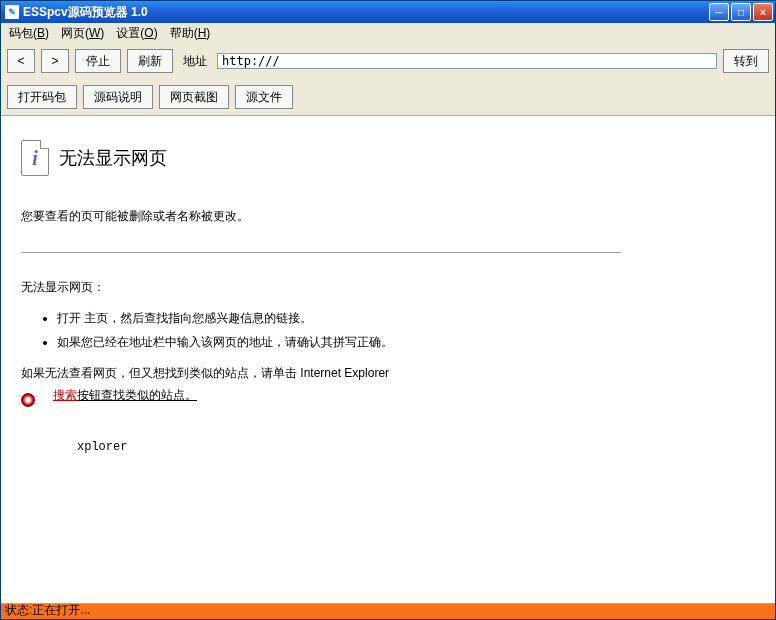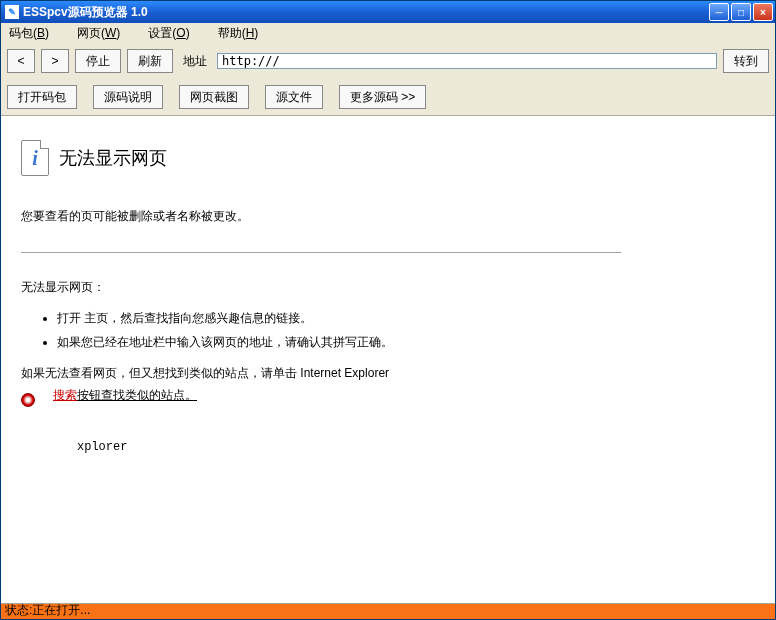--- a/index.html
+++ b/index.html
@@ -56,21 +56,21 @@
     font-family: "Marlett", sans-serif;
     cursor: pointer;
   }
   .tbtn.close { background: linear-gradient(to bottom, #f07860, #c9341a); }
   .menubar {
     height: 20px;
     background: #ece9d8;
     display: flex;
     align-items: center;
     padding: 0 4px;
-    gap: 20px;
+    gap: 4px;
     font-size: 12px;
   }
   .menuitem { padding: 2px 4px; cursor: pointer; }
   .menuitem u { text-decoration: underline; }
   .toolbar {
     background: #ece9d8;
     padding: 6px;
     display: flex;
     align-items: center;
     gap: 6px;
@@ -94,21 +94,21 @@
     border: 1px solid #7f9db9;
     padding: 0 4px;
     font-family: monospace;
     font-size: 12px;
   }
   .toolbar2 {
     background: #ece9d8;
     padding: 6px;
     display: flex;
     align-items: center;
-    gap: 16px;
+    gap: 6px;
   }
   .content {
     flex: 1;
     background: #fff;
     border-top: 1px solid #aca899;
     margin: 0;
     padding: 24px 20px;
     overflow: hidden;
     position: relative;
   }
@@ -205,21 +205,20 @@
     <span class="addr-label">地址</span>
     <input class="addr-input" value="http:///" style="">
     <button class="btn">转到</button>
   </div>
 
   <div class="toolbar2">
     <button class="btn">打开码包</button>
     <button class="btn">源码说明</button>
     <button class="btn">网页截图</button>
     <button class="btn">源文件</button>
-    <button class="btn">更多源码 &gt;&gt;</button>
   </div>
 
   <div class="content">
     <div class="err-header">
       <div class="info-icon">
           <span class="info-icon-i">i</span>
         </div>
       <div class="err-title">无法显示网页</div>
     </div>
     <div class="err-body">

